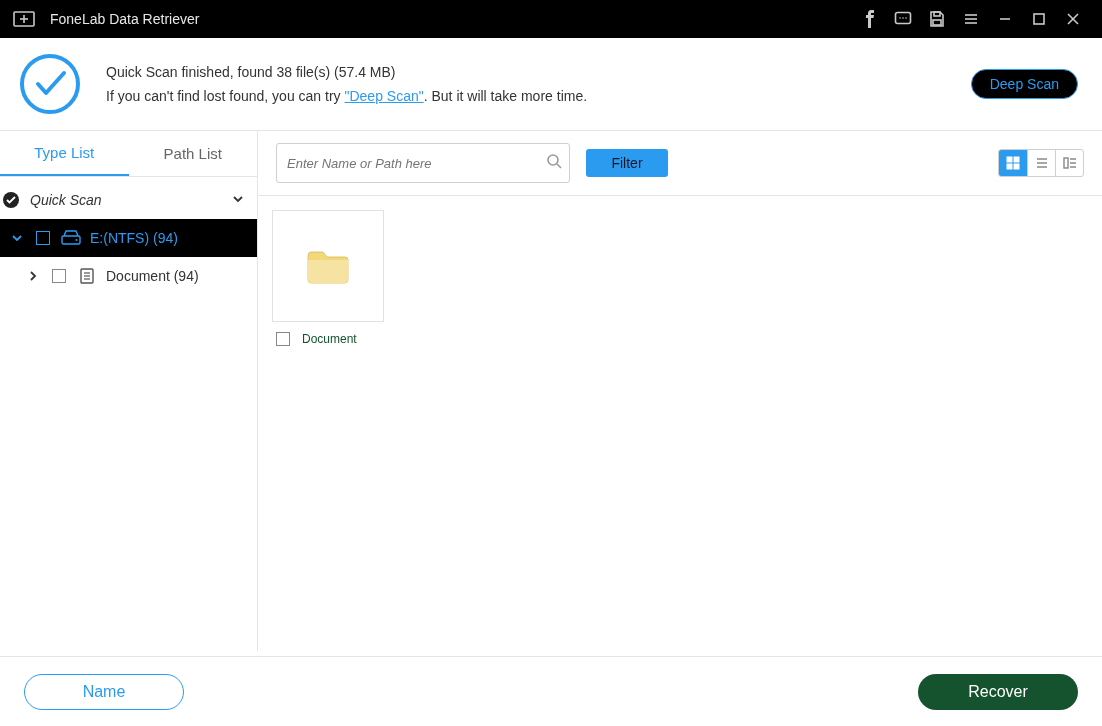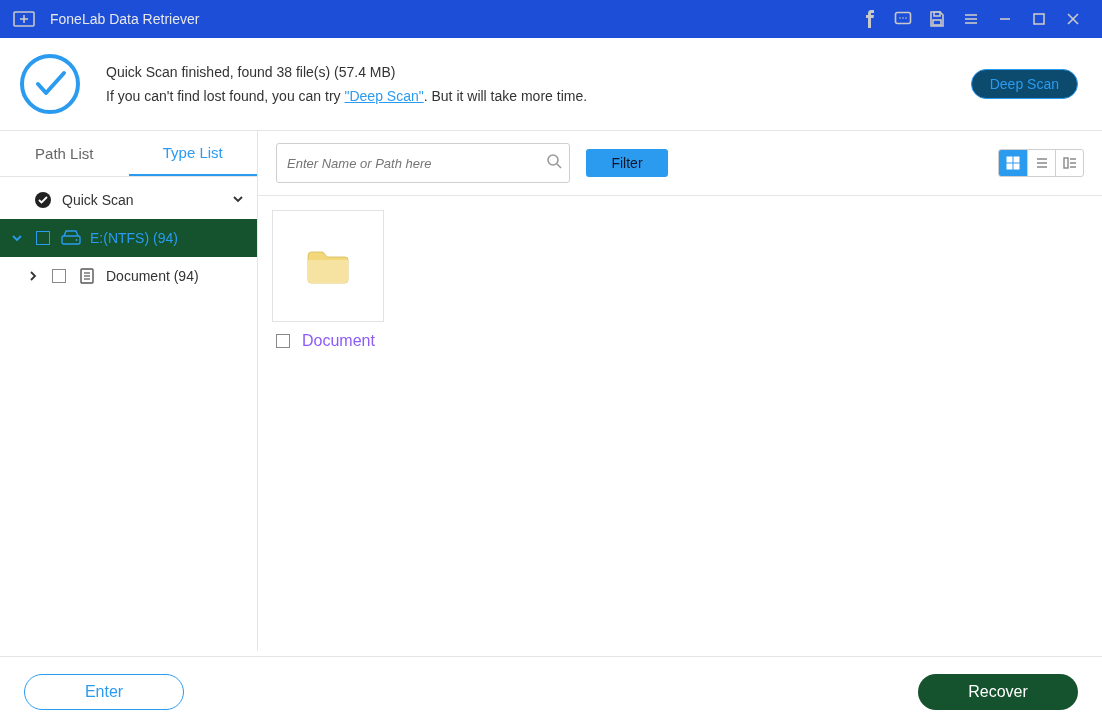--- a/index.html
+++ b/index.html
@@ -1,46 +1,46 @@
 <!DOCTYPE html>
 <html><head>
 <meta charset="utf-8">
 <style>
 * { box-sizing: border-box; margin: 0; padding: 0; font-family: "Segoe UI", Arial, sans-serif; }
 body { width: 1102px; height: 726px; background: #fff; overflow: hidden; position: relative; }
 
 
-.titlebar { background: #1d4ed8; color: #e8e8e8; height: 38px; display: flex; align-items: center; padding: 0 12px; }
+.titlebar { background: #000000; color: #e8e8e8; height: 38px; display: flex; align-items: center; padding: 0 12px; }
 .titlebar .logo { width: 24px; height: 22px; margin-right: 14px; display: flex; align-items: center; justify-content: center; }
 .titlebar .app-title { font-size: 14px; color: #e8e8e8; }
 .titlebar .spacer { flex: 1; }
 .titlebar .ticon { width: 34px; height: 38px; display: flex; align-items: center; justify-content: center; color: #c9c9c9; cursor: pointer; }
 .titlebar svg { stroke: #c9c9c9; fill: none; stroke-width: 1.6; }
 
 
 .scan-header { display: flex; align-items: center; padding: 14px 24px 14px 18px; border-bottom: 1px solid #e5e5e5; }
 .scan-header .check-icon { width: 64px; height: 64px; margin-right: 24px; }
 .scan-header .msg { flex: 1; }
 .scan-header .msg .line1 { color: #333; font-size: 14px; margin-bottom: 8px; }
 .scan-header .msg .line2 { color: #333; font-size: 14px; }
 .scan-header .msg .line2 a { color: #2b9bf0; text-decoration: underline; cursor: pointer; }
-.deep-scan-btn { border: 1px solid #2b9bf0; color: #2b9bf0; background: #0c4a6e; padding: 6px 18px; border-radius: 16px; font-size: 14px; cursor: pointer; }
+.deep-scan-btn { border: 1px solid #2b9bf0; color: #2b9bf0; background: #000000; padding: 6px 18px; border-radius: 16px; font-size: 14px; cursor: pointer; }
 
 
 .content { display: flex; height: 520px; }
 
 
 .sidebar { width: 258px; border-right: 1px solid #e5e5e5; background: #fff; }
 .tabs { display: flex; height: 46px; border-bottom: 1px solid #e5e5e5; }
 .tabs .tab { flex: 1; display: flex; align-items: center; justify-content: center; font-size: 15px; color: #666; cursor: pointer; }
 .tabs .tab.active { color: #2b9bf0; border-bottom: 2px solid #2b9bf0; }
 .tree { padding-top: 4px; }
 .tree-row { display: flex; align-items: center; height: 38px; font-size: 14px; color: #333; cursor: pointer; }
-.tree-row.l0 { padding-left: 32px; }
-.tree-row.l1 { padding-left: 8px; background: #14532d; color: #2b9bf0; }
+.tree-row.l0 { padding-left: 0; font-style: italic; }
+.tree-row.l1 { padding-left: 8px; background: #000000; color: #2b9bf0; }
 .tree-row.l2 { padding-left: 24px; }
 .tree-row .chev { width: 18px; display: inline-flex; justify-content: center; }
 .tree-row .cb { width: 14px; height: 14px; border: 1px solid #888; margin: 0 10px; }
 .tree-row.l1 .cb { border-color: #2b9bf0; }
 .tree-row .row-icon { width: 22px; display: inline-flex; justify-content: center; margin-right: 8px; }
 .tree-row .label { white-space: nowrap; }
 .tree-row .end-chev { margin-left: auto; margin-right: 12px; }
 
 
 .main { flex: 1; display: flex; flex-direction: column; }
@@ -53,21 +53,21 @@
 .view-switch .vbtn { width: 28px; height: 26px; display: flex; align-items: center; justify-content: center; cursor: pointer; border-left: 1px solid #cfcfcf; }
 .view-switch .vbtn:first-child { border-left: none; }
 .view-switch .vbtn.active { background: #2b9bf0; }
 .view-switch .vbtn.active svg * { stroke: #fff; fill: #fff; }
 
 .grid-area { flex: 1; padding: 14px 14px; overflow: auto; }
 .folder-item { width: 116px; display: inline-block; vertical-align: top; }
 .folder-thumb { width: 112px; height: 112px; border: 1px solid #e2e2e2; display: flex; align-items: center; justify-content: center; background: #fff; }
 .folder-caption { display: flex; align-items: center; margin-top: 10px; gap: 12px; padding-left: 4px; }
 .folder-caption .cb { width: 14px; height: 14px; border: 1px solid #888; }
-.folder-caption .txt { font-size: 16px; color: #8b5cf6; text-align: center; }
+.folder-caption .txt { font-size: 12px; color: #14532d; text-align: center; }
 
 
 .footer { position: absolute; left: 0; right: 0; bottom: 0; height: 70px; border-top: 1px solid #e5e5e5; display: flex; align-items: center; padding: 0 24px; }
 .back-btn { border: 1px solid #2b9bf0; color: #2b9bf0; background: #fff; width: 160px; height: 36px; border-radius: 18px; font-size: 16px; cursor: pointer; }
 .recover-btn { margin-left: auto; background: #14532d; color: #fff; border: none; width: 160px; height: 36px; border-radius: 18px; font-size: 16px; cursor: pointer; }
 
 </style>
 </head>
 <body>
 
@@ -139,25 +139,25 @@
       <span>If you can't find lost found, you can try </span><a>"Deep Scan"</a><span>. But it will take more time.</span>
     </div>
   </div>
   <button class="deep-scan-btn">Deep Scan</button>
 </div>
 
 <div class="content">
 
   <div class="sidebar">
     <div class="tabs">
+      <div class="tab active">
+          <span>Type List</span>
+        </div>
       <div class="tab">
           <span>Path List</span>
-        </div>
-      <div class="tab active">
-          <span>Type List</span>
         </div>
     </div>
     <div class="tree">
 
       <div class="tree-row l0">
         <span class="row-icon">
           <svg width="18" height="18" viewBox="0 0 18 18">
               <circle cx="9" cy="9" r="8" fill="#222"></circle>
               <path d="M5 9 l2.5 2.5 L13 6" stroke="#fff" stroke-width="1.8" fill="none"></path>
             </svg>
@@ -259,15 +259,15 @@
           <span class="cb"></span>
           <span class="txt">Document</span>
         </div>
       </div>
     </div>
   </div>
 
 </div>
 
 <div class="footer">
-  <button class="back-btn">Enter</button>
+  <button class="back-btn">Name</button>
   <button class="recover-btn">Recover</button>
 </div>
 
 </body></html>

